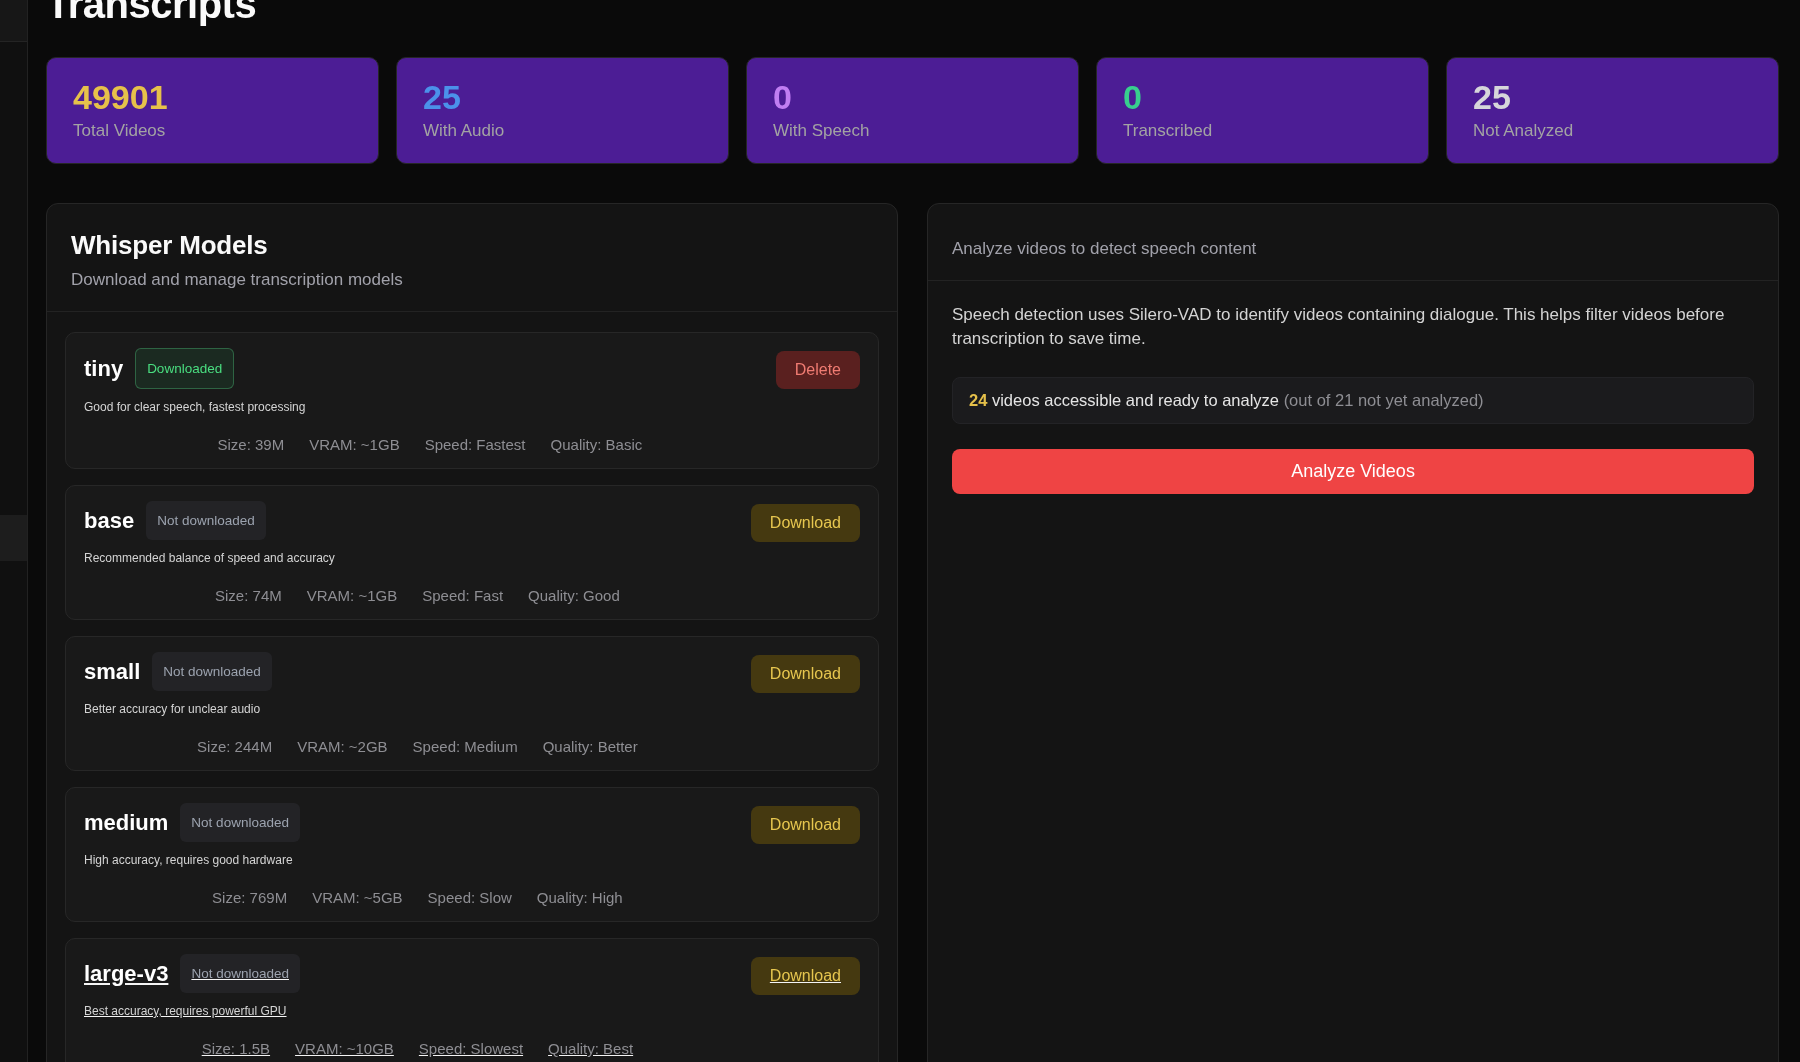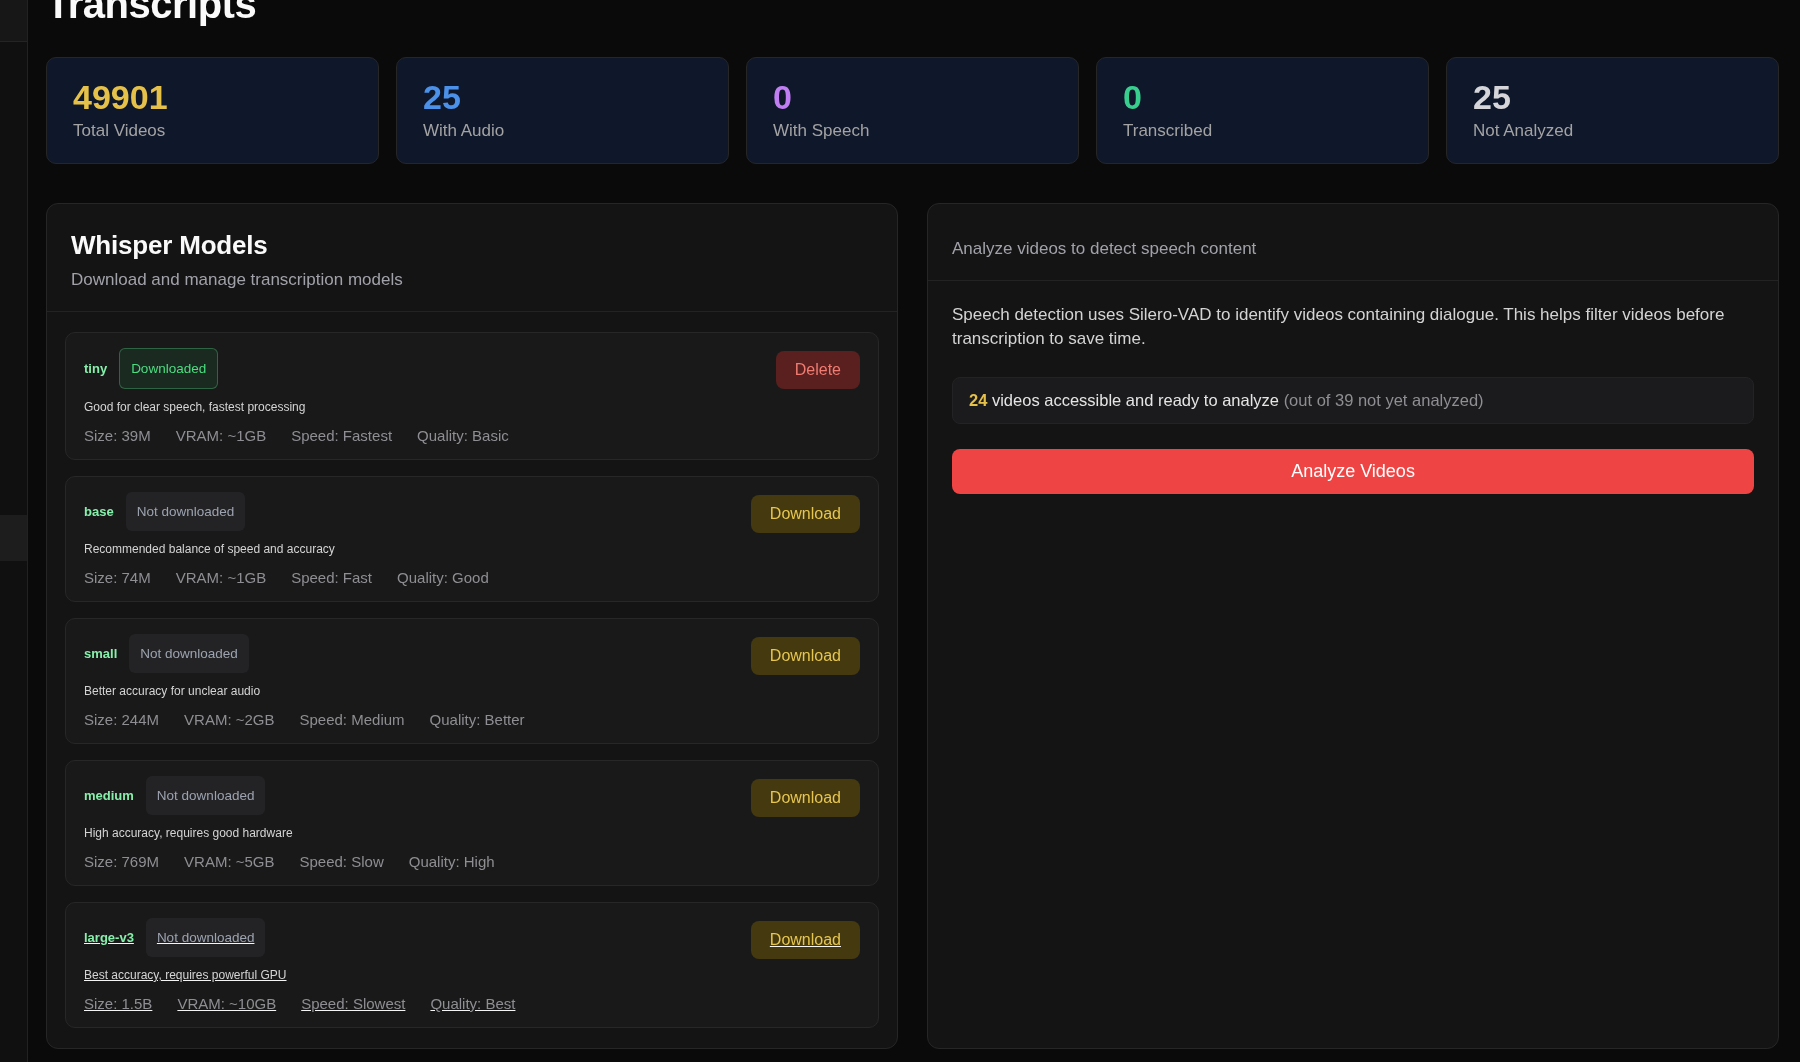--- a/index.html
+++ b/index.html
@@ -41,21 +41,21 @@
     color: #fafafa;
   }
   
   .stats {
     margin-top: 31px;
     display: grid;
     grid-template-columns: repeat(5, 1fr);
     gap: 17px;
   }
   .stat-card {
-    background: #0f172a;
+    background: #4c1d95;
     border: 1px solid #262626;
     border-radius: 10px;
     padding: 21px 26px;
     height: 107px;
   }
   .stat-value {
     font-size: 34px;
     font-weight: 700;
     line-height: 36px;
   }
@@ -102,23 +102,23 @@
     border-radius: 10px;
     padding: 15px 18px;
     margin-bottom: 16px;
     display: flex;
     align-items: flex-start;
   }
   .model-row:last-child { margin-bottom: 0; text-decoration: underline; }
   .model-info { flex: 1; min-width: 0; }
   .model-name-line { display: flex; align-items: center; gap: 12px; }
   .model-name {
-    font-size: 13px;
+    font-size: 22px;
     font-weight: 700;
-    color: #86efac;
+    color: #ffffff;
   }
   .badge {
     font-size: 13.5px;
     padding: 12px 11px;
     border-radius: 6px;
     white-space: nowrap;
   }
   .badge.downloaded {
     color: #4ade80;
     background: rgba(46, 160, 90, 0.13);
@@ -127,25 +127,26 @@
   .badge.not-downloaded {
     color: #9ca3af;
     background: #232326;
   }
   .model-desc {
     margin-top: 11px;
     font-size: 12px;
     color: #d4d4d4;
   }
   .model-meta {
-    margin-top: 13px;
+    margin-top: 22px;
     font-size: 15px;
     color: #8e8e93;
     display: flex;
     gap: 25px;
+    justify-content: center;
   }
   .btn {
     border: none;
     border-radius: 8px;
     font-family: inherit;
     font-size: 16px;
     padding: 10px 19px;
     cursor: pointer;
     margin-top: 3px;
     white-space: nowrap;
@@ -324,21 +325,21 @@
       </div>
     </div>
 
     <div class="panel">
       <div class="panel-header">
         <div class="panel-subtitle">Analyze videos to detect speech content</div>
       </div>
       <div class="speech-body">
         <p class="speech-desc">Speech detection uses Silero-VAD to identify videos containing dialogue. This helps filter videos before transcription to save time.</p>
         <div class="ready-box">
-          <span class="ready-count">24</span><span> videos accessible and ready to analyze </span><span class="ready-note">(out of 39 not yet analyzed)</span>
+          <span class="ready-count">24</span><span> videos accessible and ready to analyze </span><span class="ready-note">(out of 21 not yet analyzed)</span>
         </div>
         <button class="analyze-btn" style="background: #ef4444;">Analyze Videos</button>
       </div>
     </div>
 
   </div>
 
   <div class="transcription-panel">
     <div class="panel-title">Transcription</div>
   </div>

